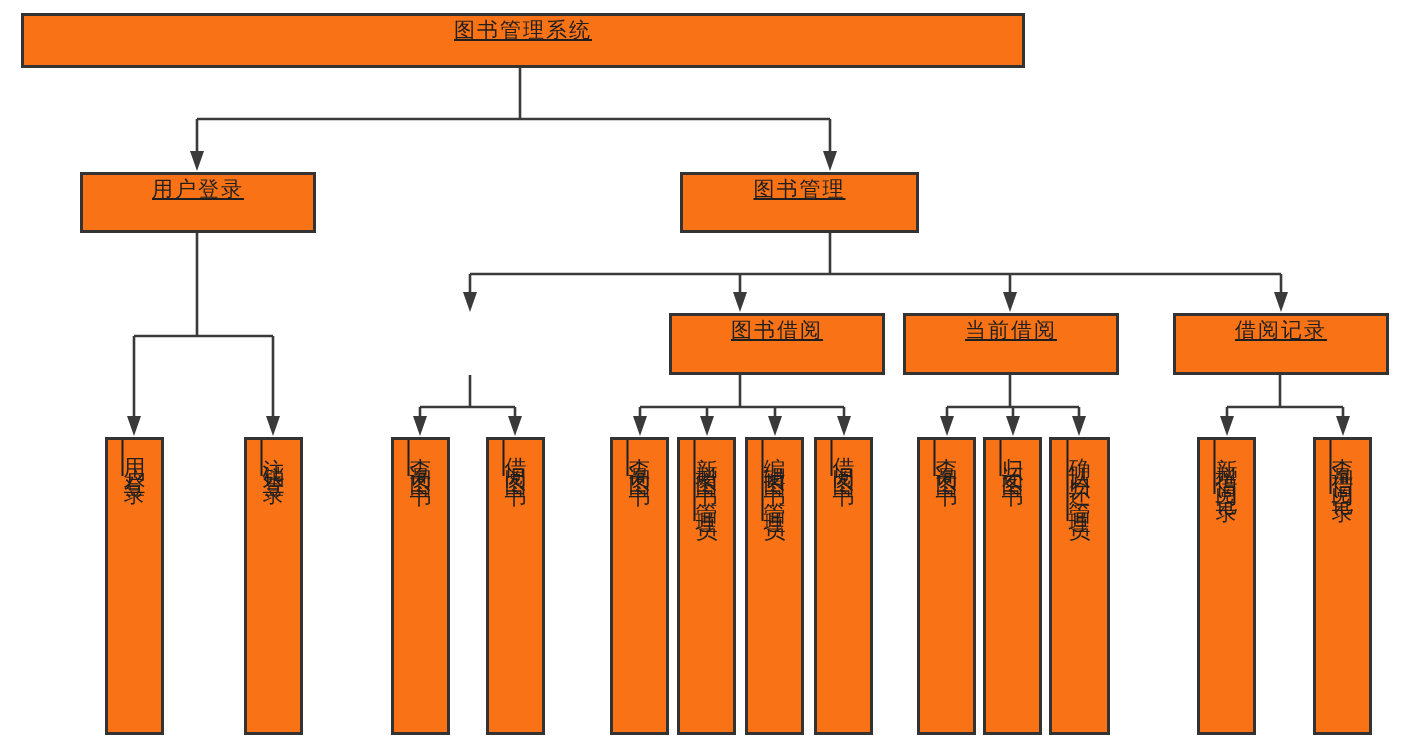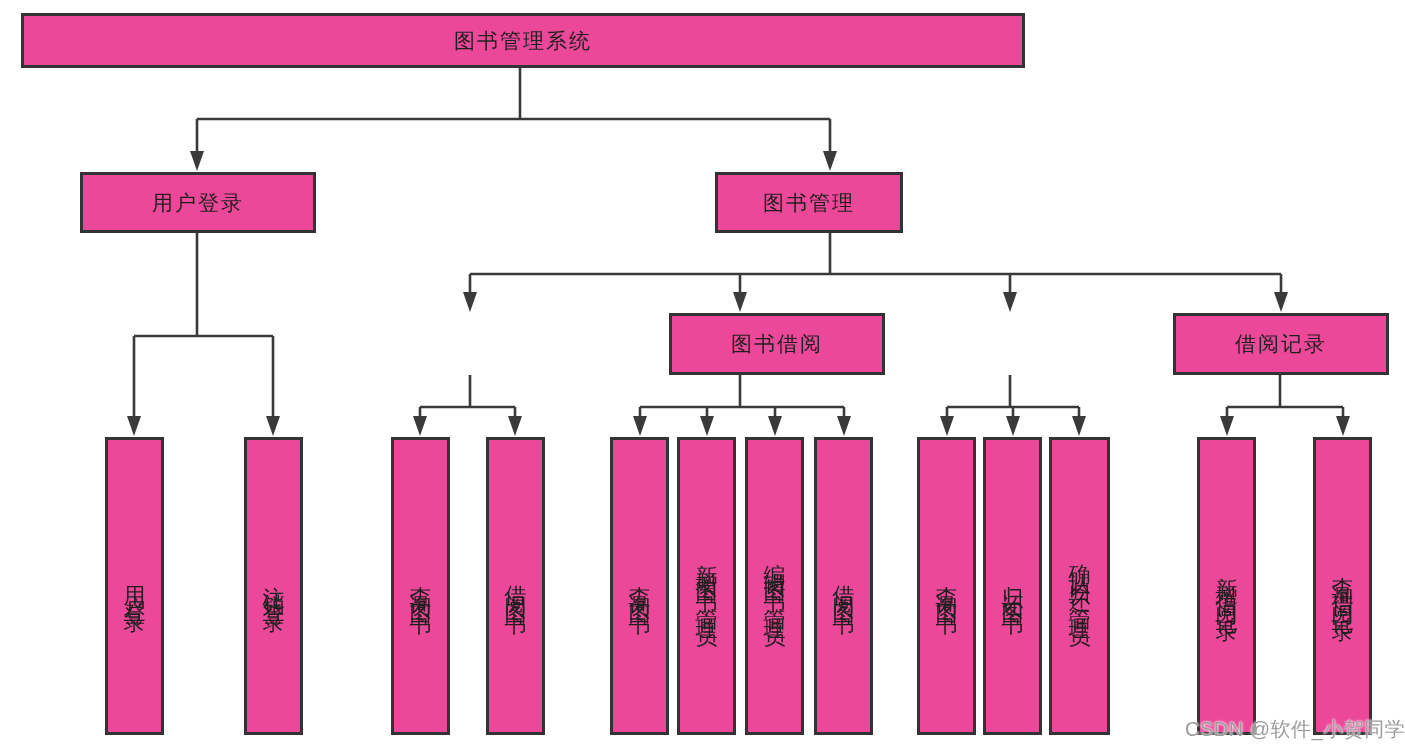--- a/index.html
+++ b/index.html
@@ -8,27 +8,28 @@
     background:#ffffff;
     font-family:"Liberation Sans", sans-serif;
     position:relative;
     overflow:hidden;
     color:#1f1f1f;
   }
   #canvas{position:relative;width:1405px;height:747px;}
   svg.connectors{position:absolute;left:0;top:0;z-index:1;}
   .node{
     position:absolute;
-    background:#ec4899;
+    background:#f97316;
     border:3px solid #333333;
     box-sizing:border-box;
     display:flex;
-    align-items:center;
+    align-items:flex-start;
     justify-content:center;
     z-index:2;
+    text-decoration:underline;
   }
   .node span{
     font-size:21px;
     letter-spacing:2px;
     color:#1f1f1f;
     white-space:nowrap;
   }
   .root-node{left:21px;top:13px;width:1004px;height:55px;}
   .leaf{
     top:437px;height:298px;width:59px;
@@ -103,26 +104,29 @@
     </g>
   </svg>
 
   <div class="node root-node">
     <span>图书管理系统</span>
   </div>
 
   <div class="node" style="left:80px;top:172px;width:236px;height:61px;">
     <span>用户登录</span>
   </div>
-  <div class="node" style="left:715px;top:172px;width:188px;height:61px;">
+  <div class="node" style="left:680px;top:172px;width:239px;height:61px;">
     <span>图书管理</span>
   </div>
 
   <div class="node" style="left:633px;top:313px;width:216px;height:62px;margin-left:36px;">
     <span>图书借阅</span>
+  </div>
+  <div class="node" style="left:903px;top:313px;width:216px;height:62px;">
+    <span>当前借阅</span>
   </div>
   <div class="node" style="left:1173px;top:313px;width:216px;height:62px;">
     <span>借阅记录</span>
   </div>
 
   <div class="node leaf" style="left:105px;">
     <span>用户登录</span>
   </div>
   <div class="node leaf" style="left:244px;">
     <span>注销登录</span>
@@ -158,15 +162,14 @@
     <span>确认归还（管理员）</span>
   </div>
 
   <div class="node leaf" style="left:1197px;">
     <span>新增借阅记录</span>
   </div>
   <div class="node leaf" style="left:1313px;">
     <span>查询借阅记录</span>
   </div>
 
-  <div class="watermark">CSDN @软件_小贺同学</div>
 
 </div>
 
 </body></html>

